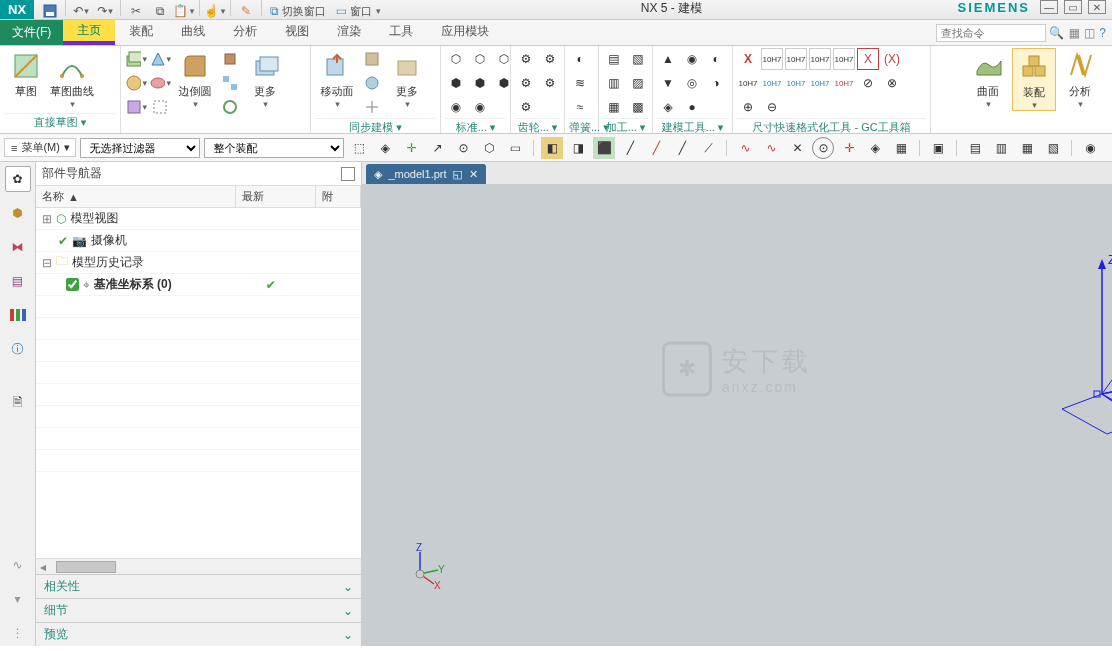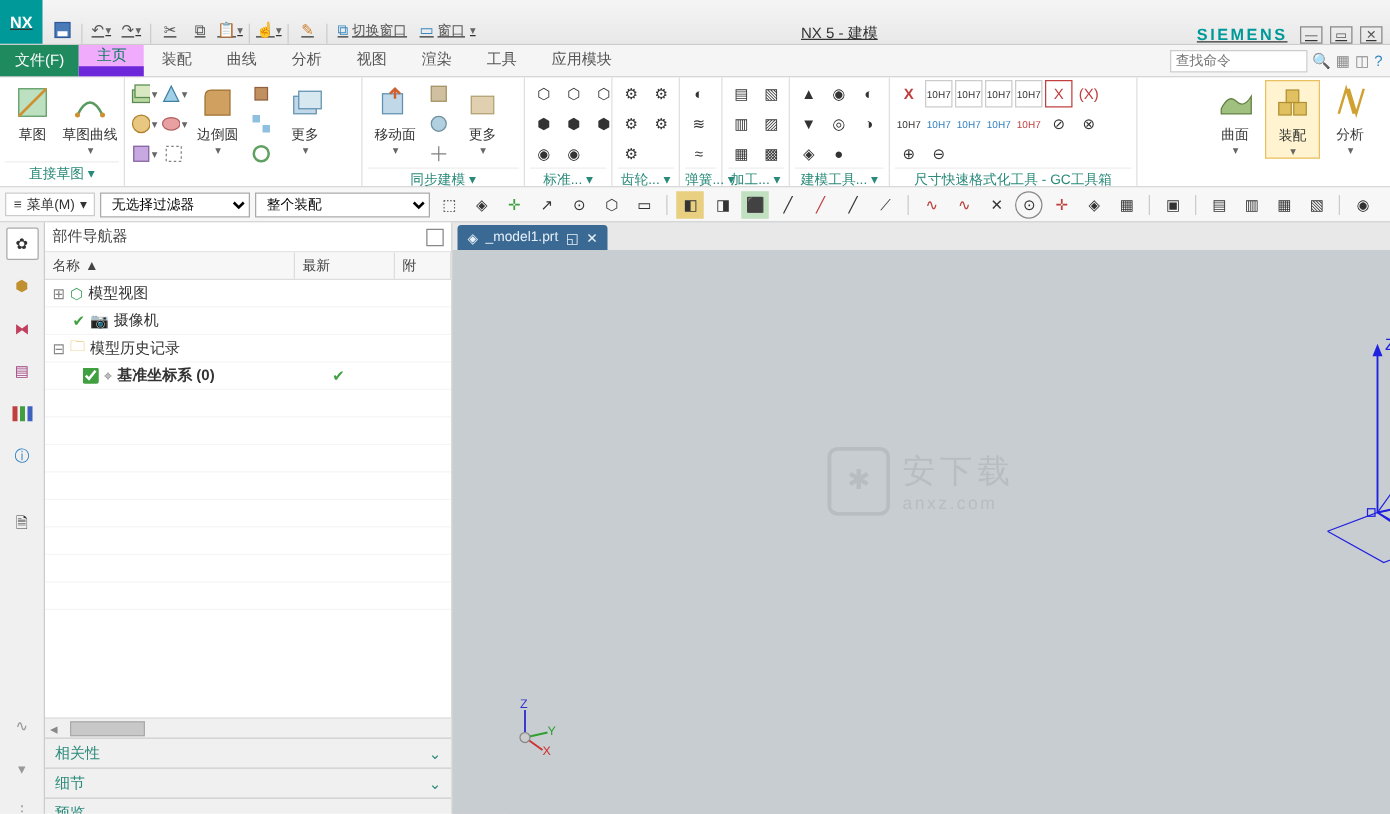--- a/index.html
+++ b/index.html
@@ -1,30 +1,30 @@
 <!DOCTYPE html>
 <html><head>
 <meta charset="utf-8">
 <style>
 * { margin: 0; padding: 0; box-sizing: border-box; font-family: "Microsoft YaHei", Arial, sans-serif; }
 body { background: #fff; width: 1112px; height: 651px; overflow: hidden; font-size: 12px; color: #333; }
 
-.titlebar { height: 36px; background: linear-gradient(#f5f5f5,#e8e8e8); display: flex; align-items: flex-end; border-bottom: 1px solid #ccc; text-decoration: underline; }
+.titlebar { height: 20px; background: linear-gradient(#f5f5f5,#e8e8e8); display: flex; align-items: flex-start; border-bottom: 1px solid #ccc; }
 .nx-logo { background: #009999; color: #fff; font-weight: bold; padding: 2px 8px; font-size: 13px; margin-right: 4px; height: 100%; display: flex; align-items: center; }
 .tb-btn { width: 22px; height: 22px; display: flex; align-items: center; justify-content: center; margin: 0 1px; color: #555; cursor: pointer; }
 .tb-sep { width: 1px; height: 16px; background: #ccc; margin: 0 3px; }
 .title-center { flex: 1; text-align: center; font-size: 12px; color: #333; }
 .siemens { color: #009999; font-weight: bold; letter-spacing: 2px; font-size: 13px; margin-right: 10px; }
 .win-btns { display: flex; gap: 6px; margin-right: 6px; }
 .win-btn { width: 18px; height: 14px; border: 1px solid #888; display:flex; align-items:center; justify-content:center; font-size:10px; color:#555; cursor:pointer;}
 
 .menubar { height: 26px; background: #f5f5f5; display: flex; align-items: stretch; border-bottom: 1px solid #ccc; justify-content: center; }
 .file-tab { background: #1e8a5e; color: #fff; padding: 0 12px; display: flex; align-items: center; font-size: 12px; cursor:pointer; }
 .menu-tab { padding: 0 14px; display: flex; align-items: center; color: #555; cursor: pointer; border-bottom: 2px solid transparent; }
-.menu-tab.active { color: #0a7a5a; border-bottom: 8px solid #6d28d9; background:#f0abfc; }
+.menu-tab.active { color: #0a7a5a; border-bottom: 4px solid #6d28d9; background:#fde047; }
 .search-box { margin-left: auto; display: flex; align-items: center; gap: 4px; padding-right: 6px; }
 .search-input { width: 110px; height: 18px; border: 1px solid #ccc; padding: 0 4px; font-size: 11px; color:#999; }
 
 .ribbon { height: 88px; background: #fff; border-bottom: 1px solid #ccc; display: flex; }
 .rib-group { border-right: 1px solid #e0e0e0; padding: 2px 4px; display: flex; flex-direction: column; }
 .rib-body { flex: 1; display: flex; align-items: flex-start; gap: 2px; }
 .rib-label { text-align: center; color: #2a8a7a; font-size: 11px; padding: 1px 0; white-space:nowrap; border-top:1px solid #eee;}
 .rib-big { display: flex; flex-direction: column; align-items: center; width: 44px; cursor: pointer; padding-top:2px;}
 .rib-big.highlight { background:#fff3d0; border:1px solid #e8c060; }
 .rib-ico { width: 32px; height: 32px; display: flex; align-items: center; justify-content: center; }
@@ -123,21 +123,21 @@
     <input class="search-input" placeholder="查找命令" style="">
     <span style="color:#888">🔍</span>
     <span style="color:#888">▦</span>
     <span style="color:#888">◫</span>
     <span style="color:#3a8ac0">?</span>
   </div>
 </div>
 
 <div class="ribbon">
 
-  <div class="rib-group" style="width:100px">
+  <div class="rib-group" style="width:121px">
     <div class="rib-body">
       <div class="rib-big">
         <div class="rib-ico">
             <svg width="30" height="30">
               <rect x="4" y="4" width="22" height="22" fill="#bde0c0" stroke="#5a9a60"></rect>
               <path d="M4 26 L26 4" stroke="#d09030" stroke-width="2"></path>
             </svg>
           </div>
         <div class="rib-txt">草图</div>
       </div>

